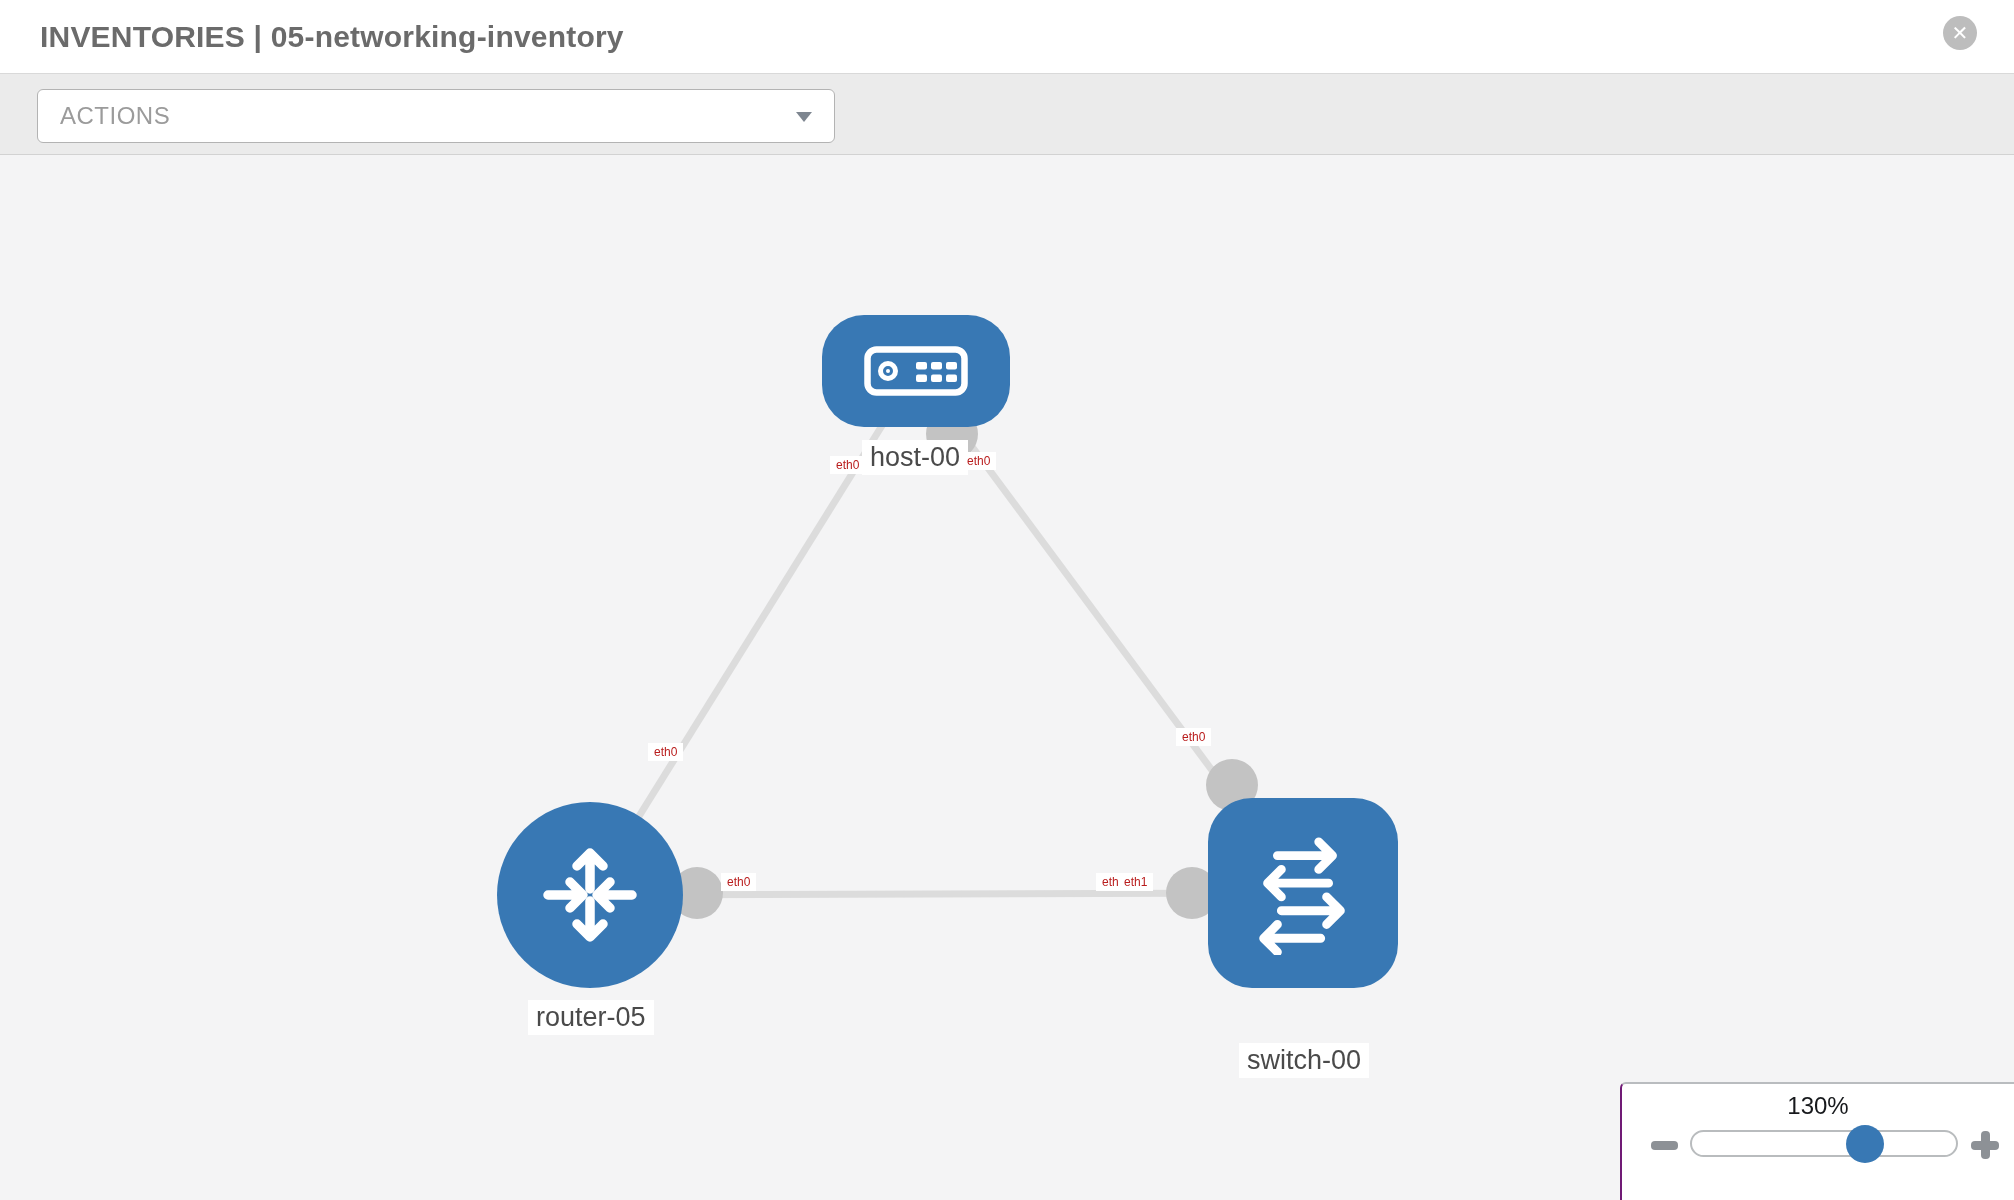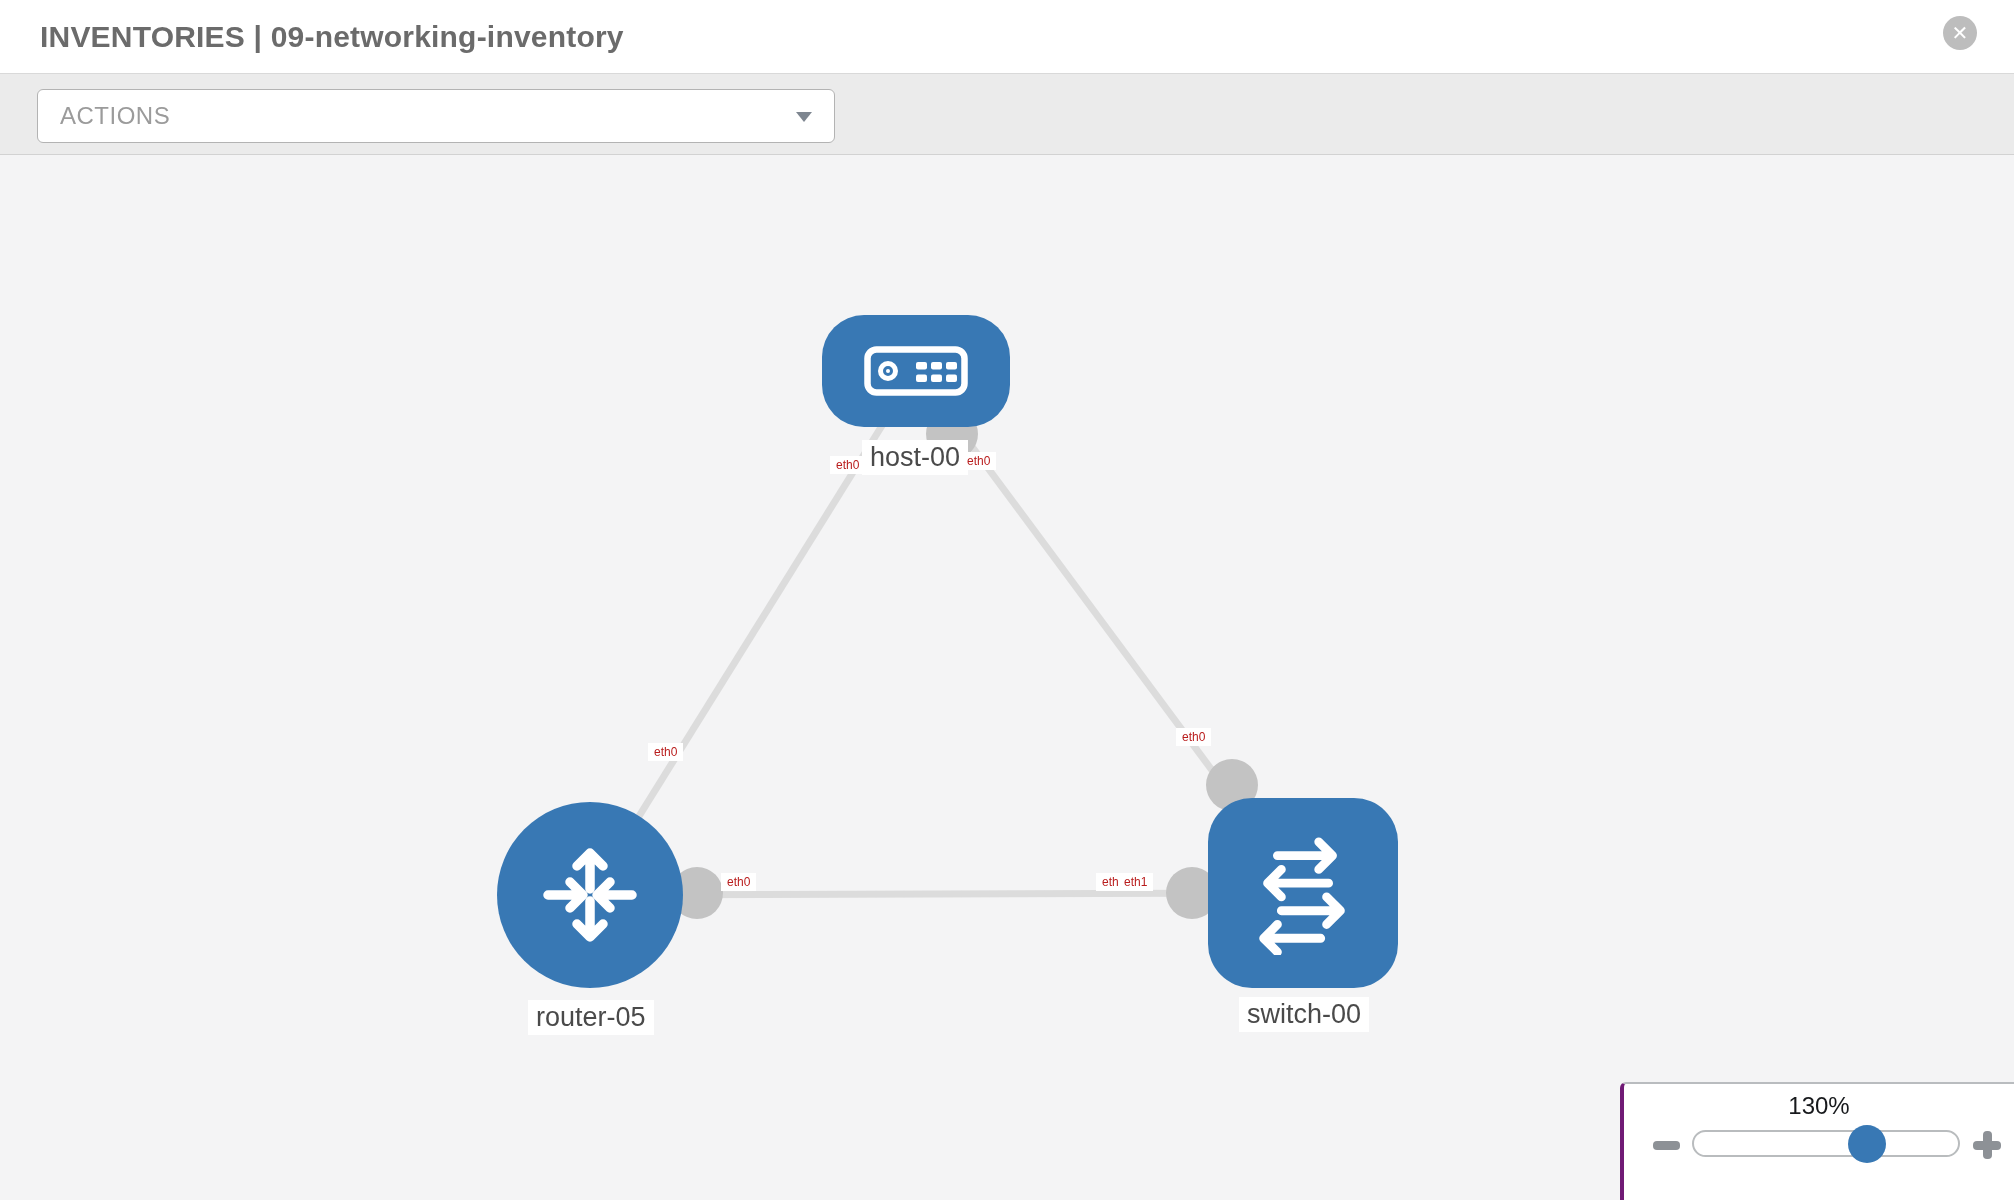--- a/index.html
+++ b/index.html
@@ -50,52 +50,52 @@
   .links-svg{position:absolute;left:0;top:0;width:2014px;height:1045px;}
   .node{position:absolute;background:#3878b4;display:flex;align-items:center;justify-content:center;cursor:pointer;}
   .node-host{left:822px;top:160px;width:188px;height:112px;border-radius:42px;}
   .node-router{left:497px;top:647px;width:186px;height:186px;border-radius:50%;}
   .node-switch{left:1208px;top:643px;width:190px;height:190px;border-radius:44px;}
   .chip{position:absolute;background:#ffffff;color:#4a4a4a;white-space:nowrap;}
   .chip-node{font-size:27px;padding:2px 8px;}
   .chip-if{font-size:12px;padding:2px 6px;color:#b91c1c;}
   .chip-host-label{left:862px;top:285px;}
   .chip-router-label{left:528px;top:845px;}
-  .chip-switch-label{left:1239px;top:842px;}
+  .chip-switch-label{left:1239px;top:888px;}
   .chip-if-host-left{left:830px;top:301px;}
   .chip-if-host-right{left:961px;top:297px;}
   .chip-if-link-a{left:648px;top:588px;}
   .chip-if-link-b{left:1176px;top:573px;}
   .chip-if-router-right{left:721px;top:718px;}
   .chip-if-switch-eth0{left:1096px;top:718px;}
   .chip-if-switch-eth1{left:1118px;top:718px;}
   
   .zoom-panel{
     position:absolute;left:1620px;top:927px;width:394px;height:118px;background:#ffffff;
-    border-top:2px solid #b9bcbf;border-left:4px solid #701a75;border-radius:6px 0 0 0;box-sizing:border-box;
+    border-top:2px solid #b9bcbf;border-left:2px solid #701a75;border-radius:6px 0 0 0;box-sizing:border-box;
   }
   .zoom-value{position:absolute;left:0;top:8px;width:100%;text-align:center;font-size:24px;color:#17191c;}
   .zoom-minus{position:absolute;left:29px;top:57px;width:27px;height:9px;border-radius:4px;background:#8d9196;cursor:pointer;}
   .zoom-plus{position:absolute;left:349px;top:47px;width:28px;height:28px;cursor:pointer;}
   .zoom-plus::before{content:"";position:absolute;left:0;top:10px;width:28px;height:9px;border-radius:4px;background:#8d9196;}
   .zoom-plus::after{content:"";position:absolute;left:10px;top:0;width:9px;height:28px;border-radius:4px;background:#8d9196;}
   .zoom-track{
     position:absolute;left:68px;top:46px;width:268px;height:27px;background:#ffffff;
     border:2px solid #b9bcbe;border-radius:15px;box-sizing:border-box;cursor:pointer;
   }
   .zoom-thumb{
     position:absolute;left:224px;top:41px;width:38px;height:38px;border-radius:50%;
     background:#3878b4;cursor:grab;
   }
 </style>
 </head>
 <body>
 
 <div class="header">
-  <div class="header-title">INVENTORIES | 09-networking-inventory</div>
+  <div class="header-title">INVENTORIES | 05-networking-inventory</div>
   <div class="close-btn">
     <span>✕</span>
   </div>
 </div>
 
 <div class="toolbar">
   <div class="select-box actions-box">
     <span class="label">ACTIONS</span>
     <span class="caret small"></span>
   </div>

